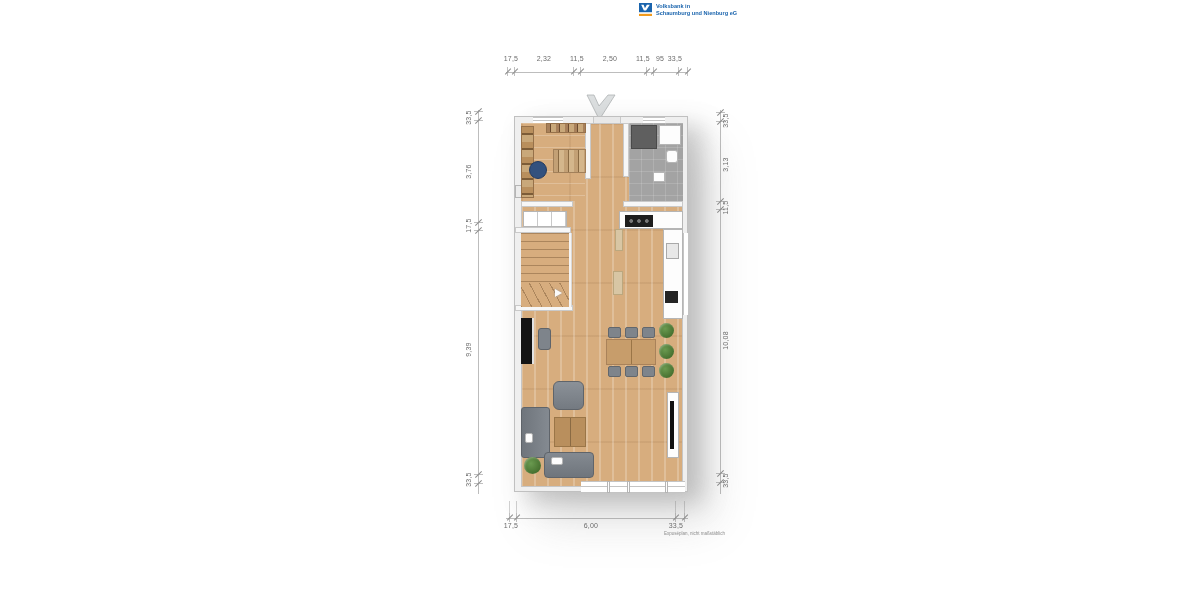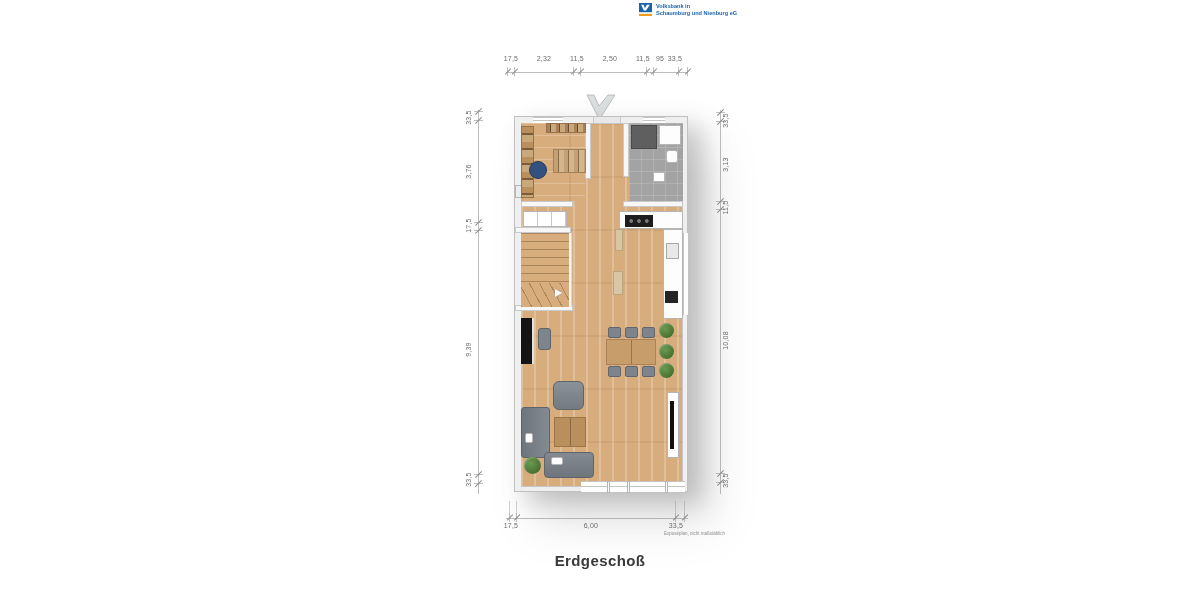--- a/index.html
+++ b/index.html
@@ -196,15 +196,14 @@
     <div class="abs gray-item" style="left:6px;top:290px;width:29px;height:51px;background:linear-gradient(90deg,#6f757c,#848a91);"></div>
     <div class="abs white-item" style="left:10px;top:316px;width:8px;height:10px;border-radius:2px;"></div>
     <div class="abs" style="left:39px;top:300px;width:32px;height:30px;background:#b98f5d;border:1px solid #9a7547;box-sizing:border-box;background-image:linear-gradient(to right,transparent 0 15px,#8a6a43 15px 16px,transparent 16px);"></div>
     <div class="abs gray-item" style="left:29px;top:335px;width:50px;height:26px;border-radius:4px;background:linear-gradient(#848a91,#6f757c);"></div>
     <div class="abs white-item" style="left:36px;top:340px;width:12px;height:8px;border-radius:2px;"></div>
     <div class="abs plant" style="left:9px;top:340px;width:17px;height:17px;"></div>
     <div class="abs white-item" style="left:152px;top:275px;width:12px;height:66px;"></div>
     <div class="abs" style="left:155px;top:284px;width:4px;height:48px;background:#111;"></div>
   </div>
 
-  <div class="title">Erdgeschoß</div>
 
 </div>
 
 </body></html>

